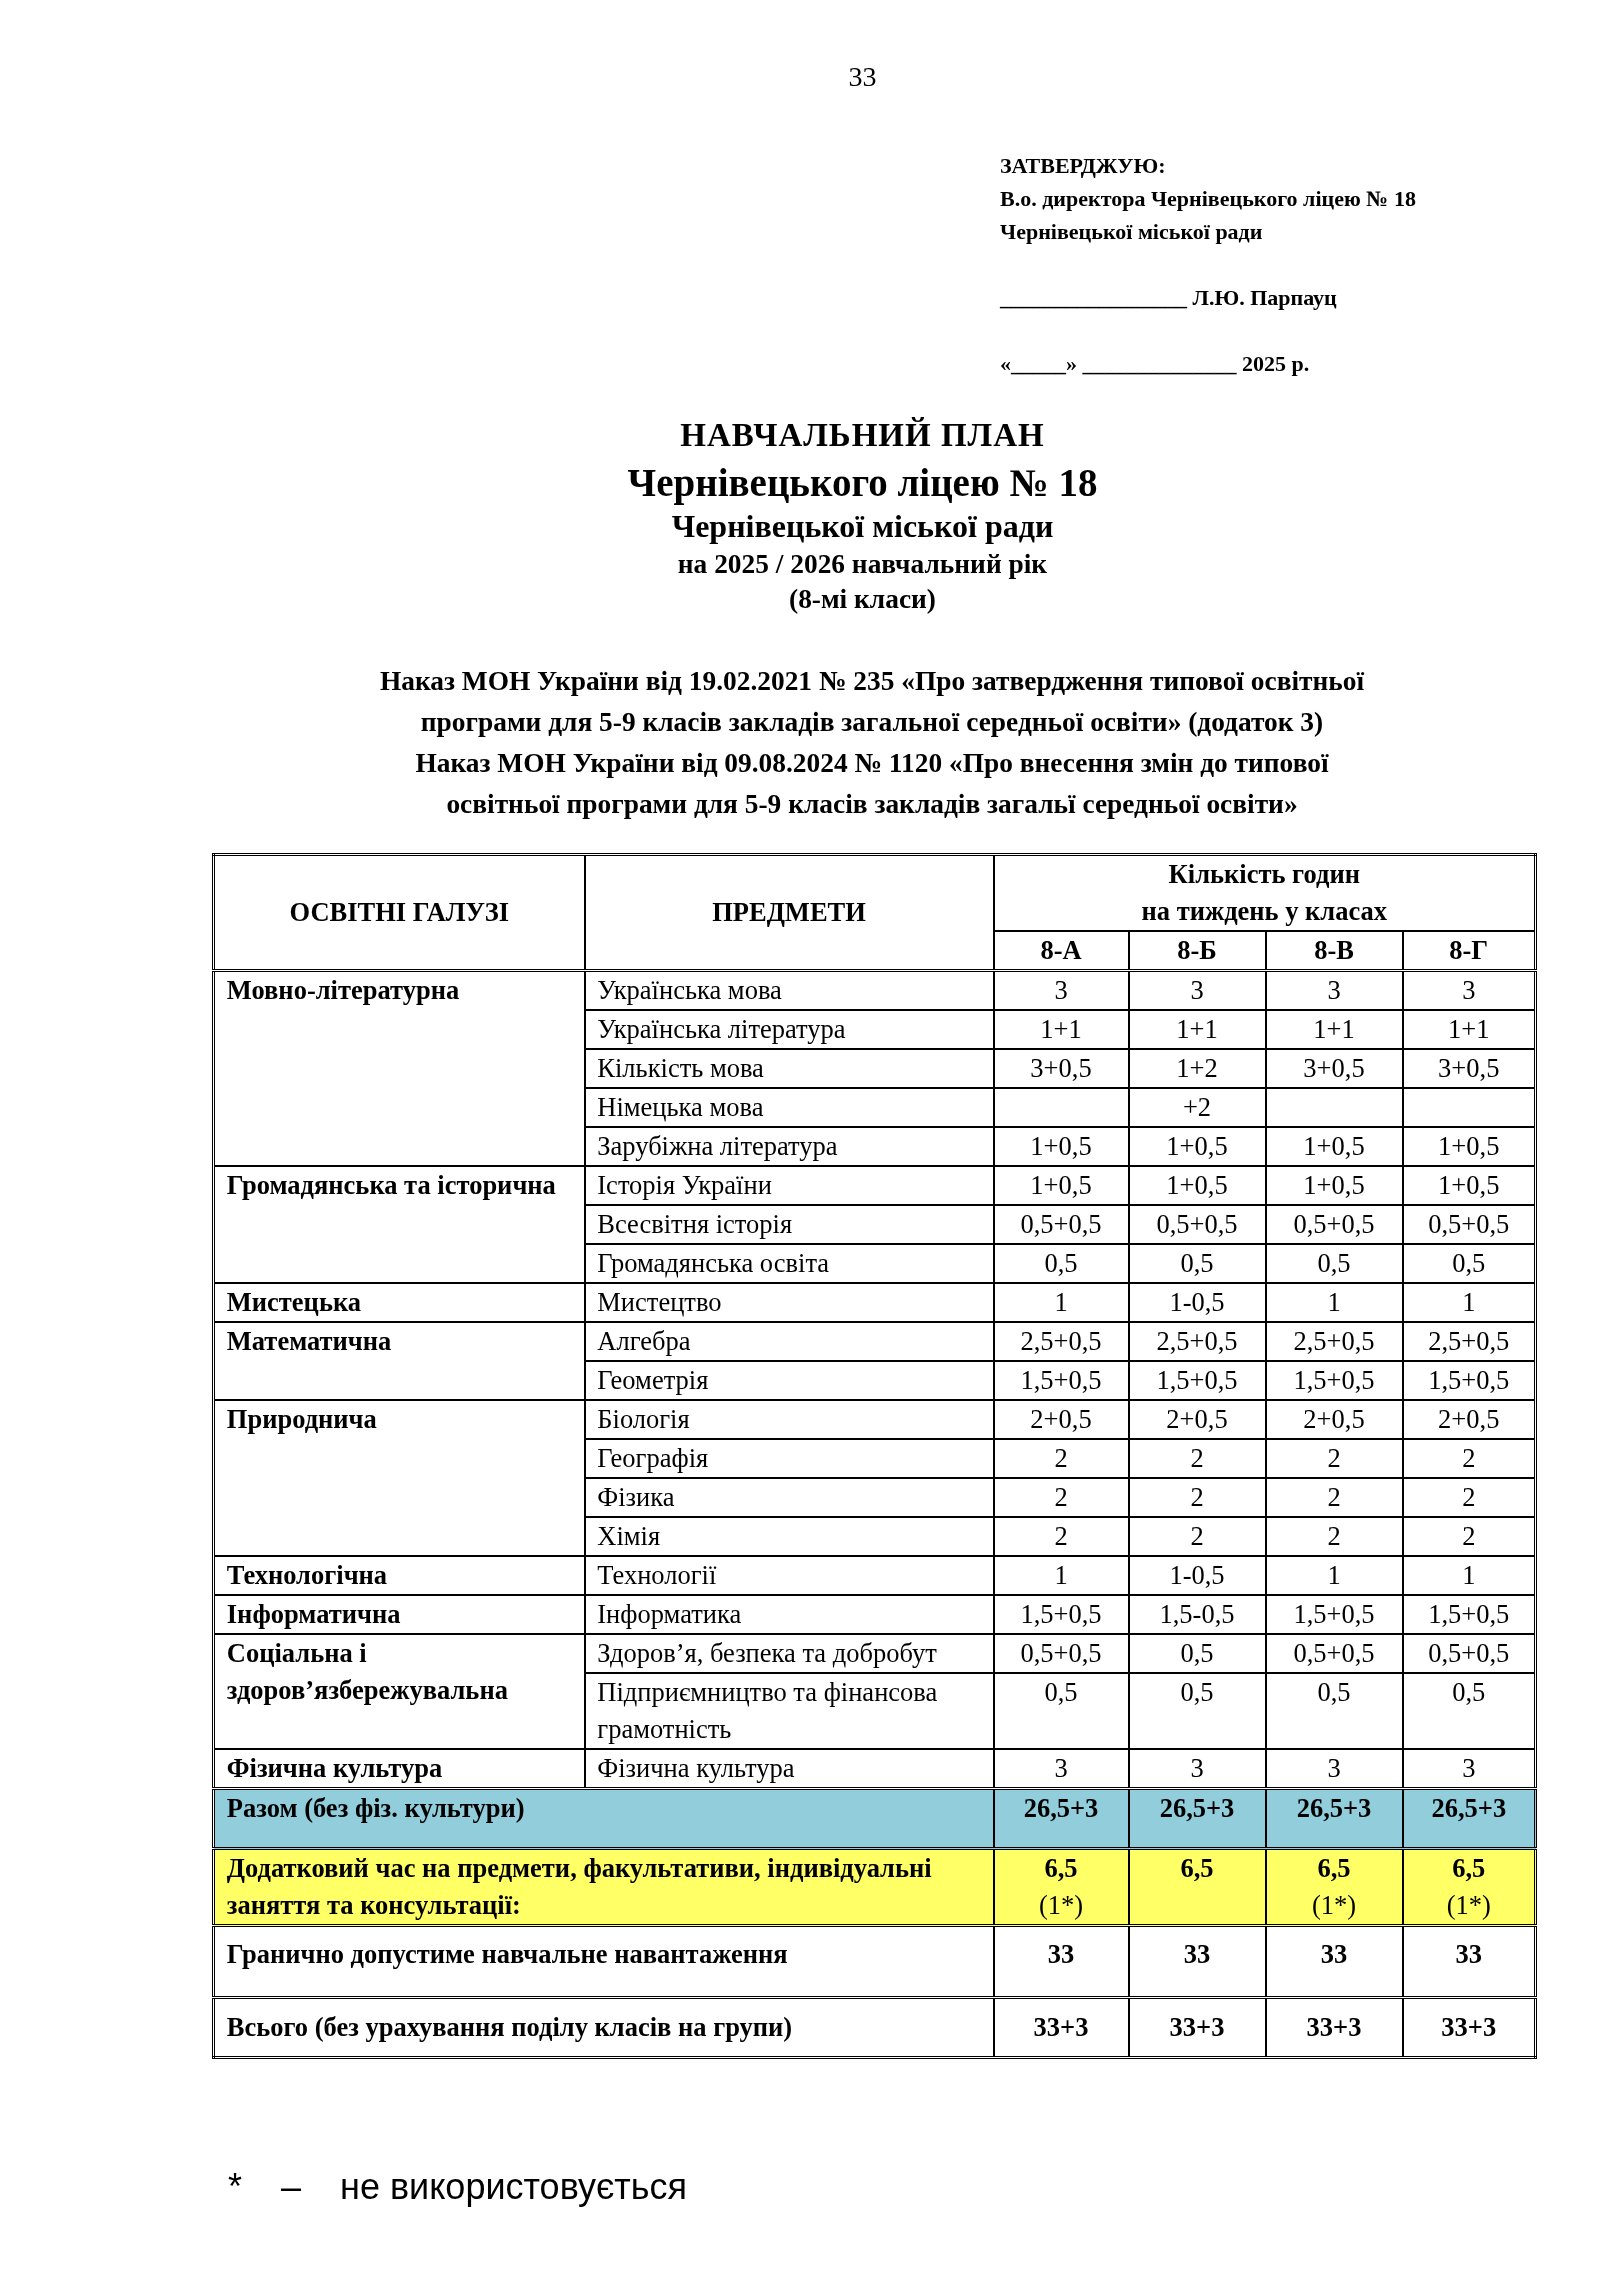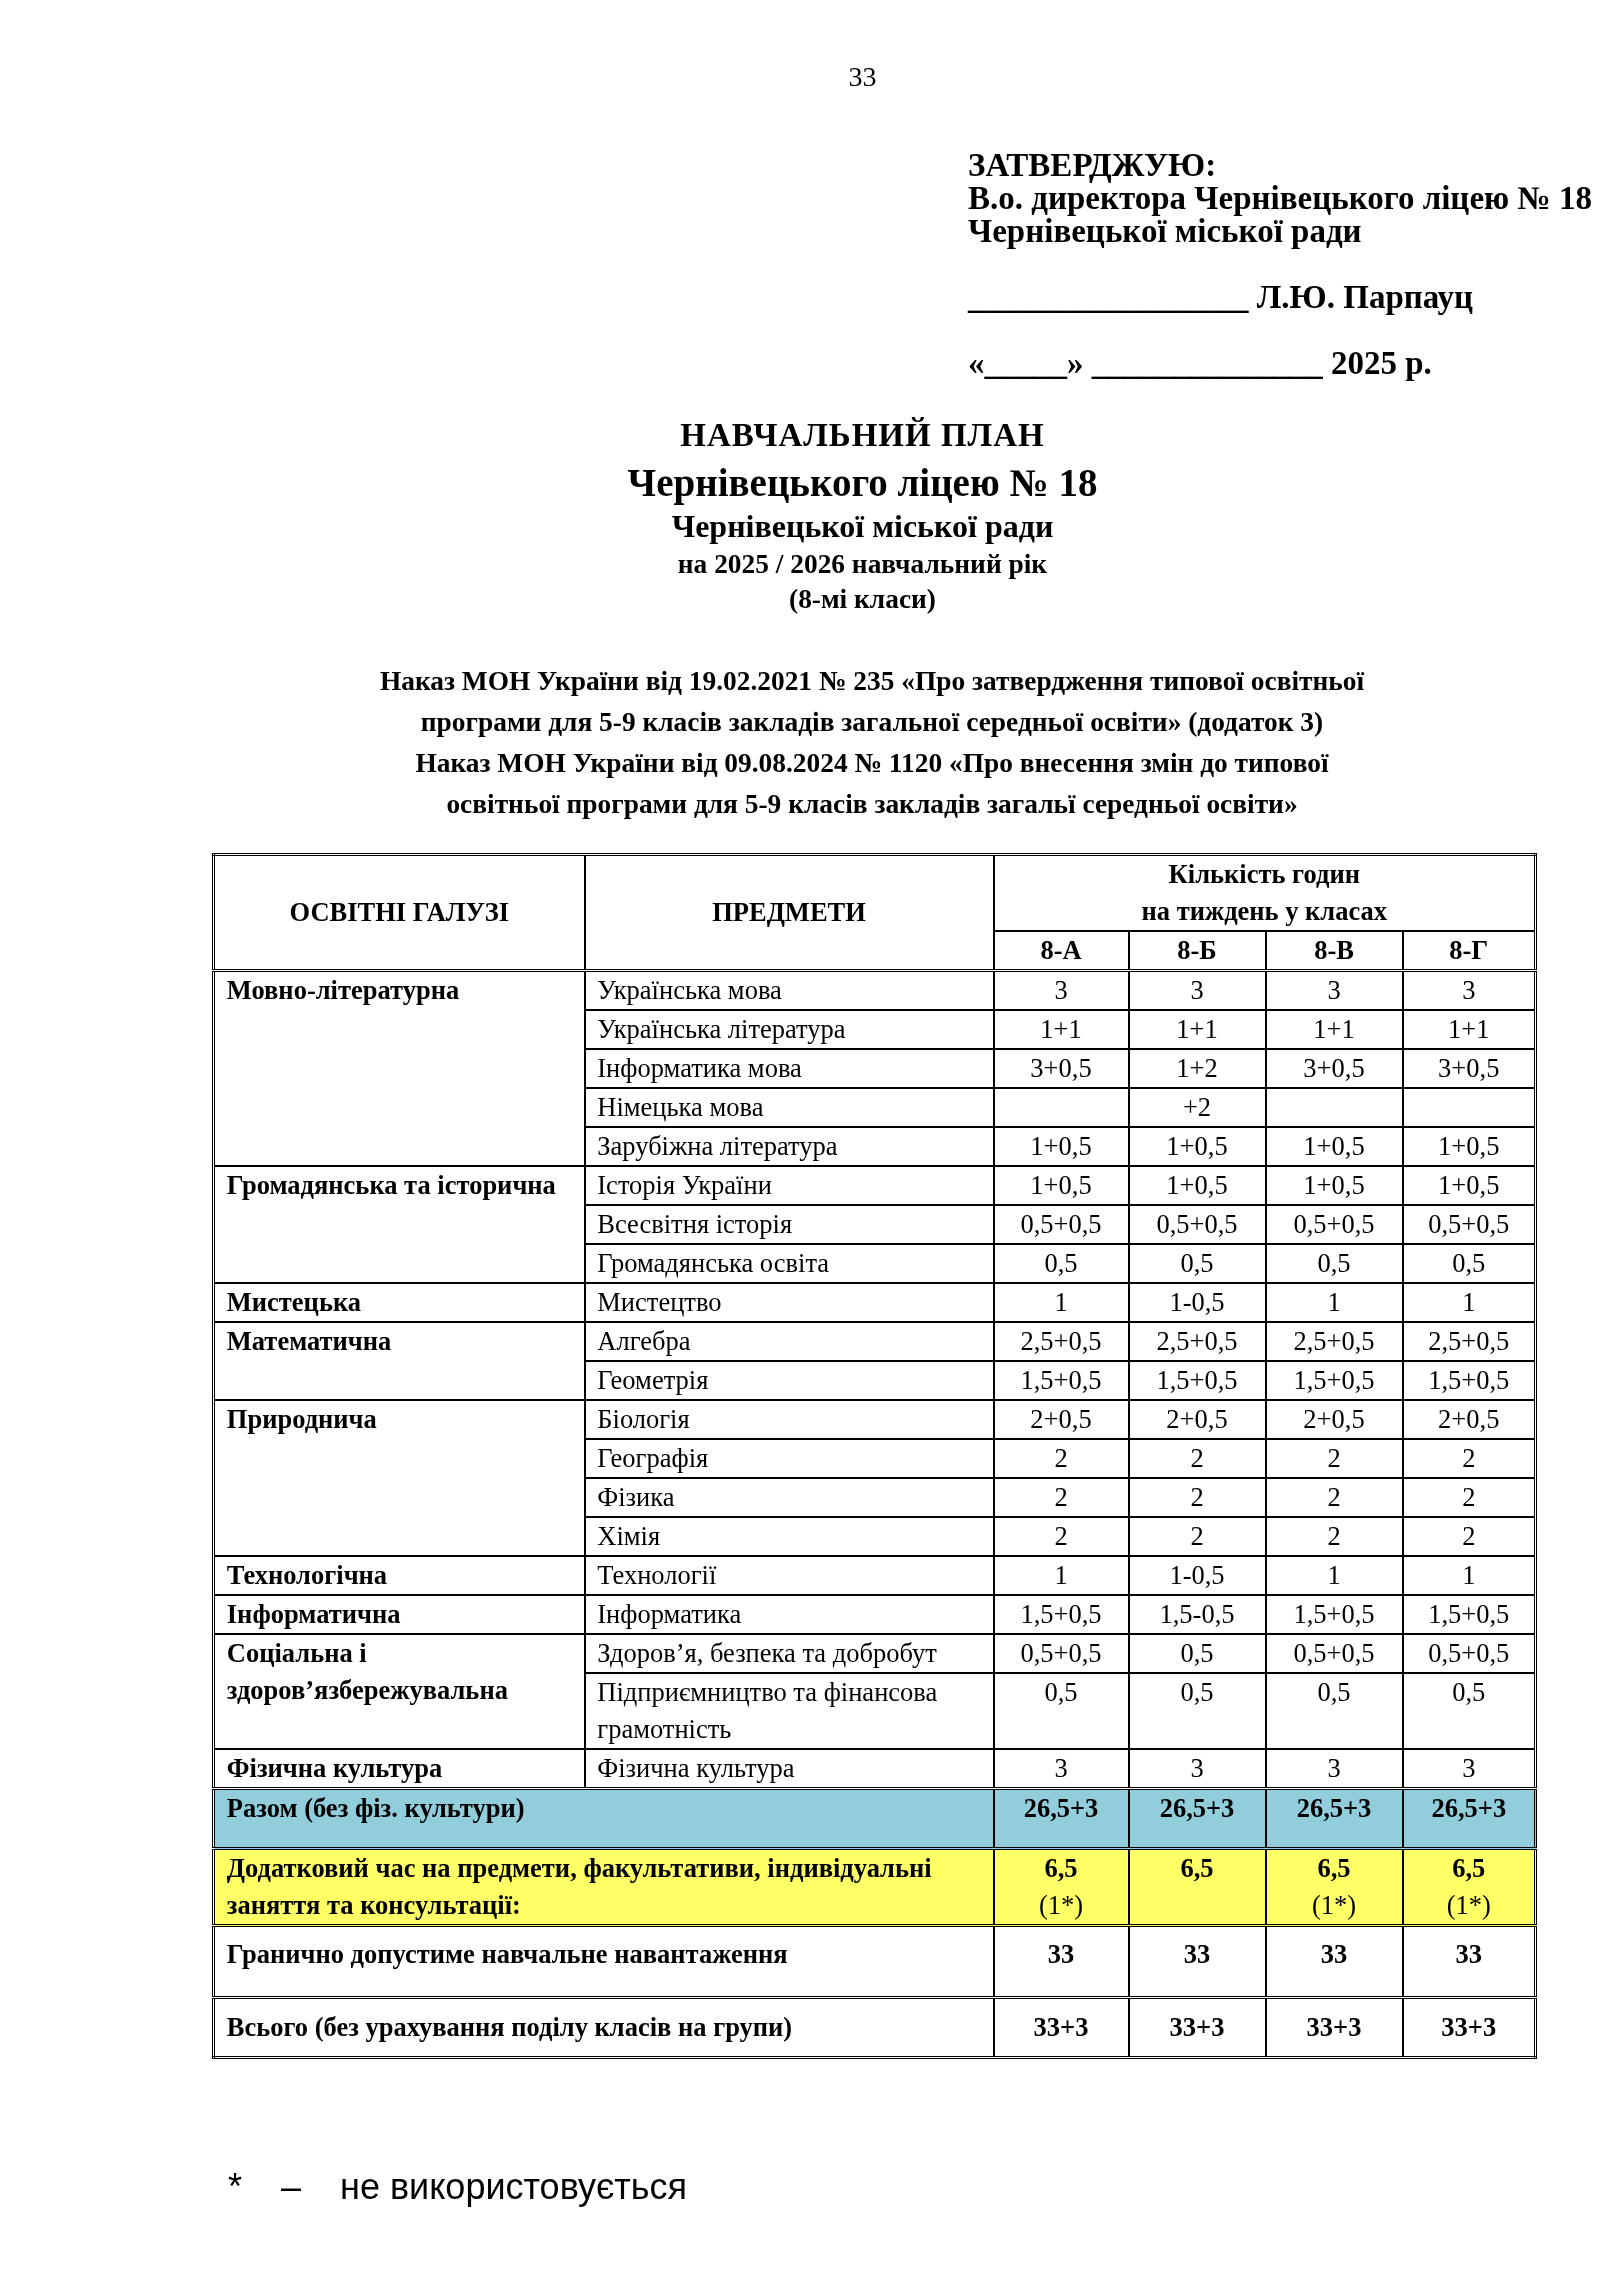--- a/index.html
+++ b/index.html
@@ -1,18 +1,18 @@
 <!DOCTYPE html>
 <html><head>
 <meta charset="utf-8">
 <style>
   html, body { margin: 0; padding: 0; background: #ffffff; }
   body { width: 1621px; height: 2293px; position: relative; font-family: "Liberation Serif", "DejaVu Serif", serif; color: #000; overflow: hidden; }
   .page-number { position: absolute; top: 61px; left: 0; width: 1725px; text-align: center; font-size: 28px; }
-  .approval { position: absolute; left: 968px; top: 149px; font-size: 33px; font-weight: bold; line-height: 33px; }
+  .approval { position: absolute; left: 1000px; top: 149px; font-size: 22px; font-weight: bold; line-height: 33px; }
   .approval .gap { height: 33px; }
   .titles { position: absolute; top: 412px; left: 0; width: 1725px; text-align: center; font-weight: bold; }
   .titles .t1 { font-size: 33px; line-height: 47px; letter-spacing: 1px; }
   .titles .t2 { font-size: 39px; line-height: 47px; }
   .titles .t3 { font-size: 32px; line-height: 41px; }
   .titles .t4 { font-size: 27.4px; line-height: 35px; }
   .titles .t5 { font-size: 27.4px; line-height: 35px; }
   .orders { position: absolute; top: 661px; left: 235px; width: 1274px; text-align: center; font-weight: bold; font-size: 27.4px; line-height: 41px; }
   .plan-table { position: absolute; left: 212px; top: 853px; width: 1323px; border-collapse: collapse; table-layout: fixed; border: 3.9px double #000; }
   .plan-table td, .plan-table th { border: 2px solid #000; padding: 0 11.8px; font-size: 26.5px; vertical-align: top; line-height: 37px; }
@@ -96,21 +96,21 @@
         <td class="num" style="border-top: 3.9px double rgb(0, 0, 0);">3</td>
       </tr>
       <tr>
         <td>Українська література</td>
         <td class="num">1+1</td>
         <td class="num">1+1</td>
         <td class="num">1+1</td>
         <td class="num">1+1</td>
       </tr>
       <tr>
-        <td>Інформатика мова</td>
+        <td>Кількість мова</td>
         <td class="num">3+0,5</td>
         <td class="num">1+2</td>
         <td class="num">3+0,5</td>
         <td class="num">3+0,5</td>
       </tr>
       <tr>
         <td>Німецька мова</td>
         <td class="num"></td>
         <td class="num">+2</td>
         <td class="num"></td>

